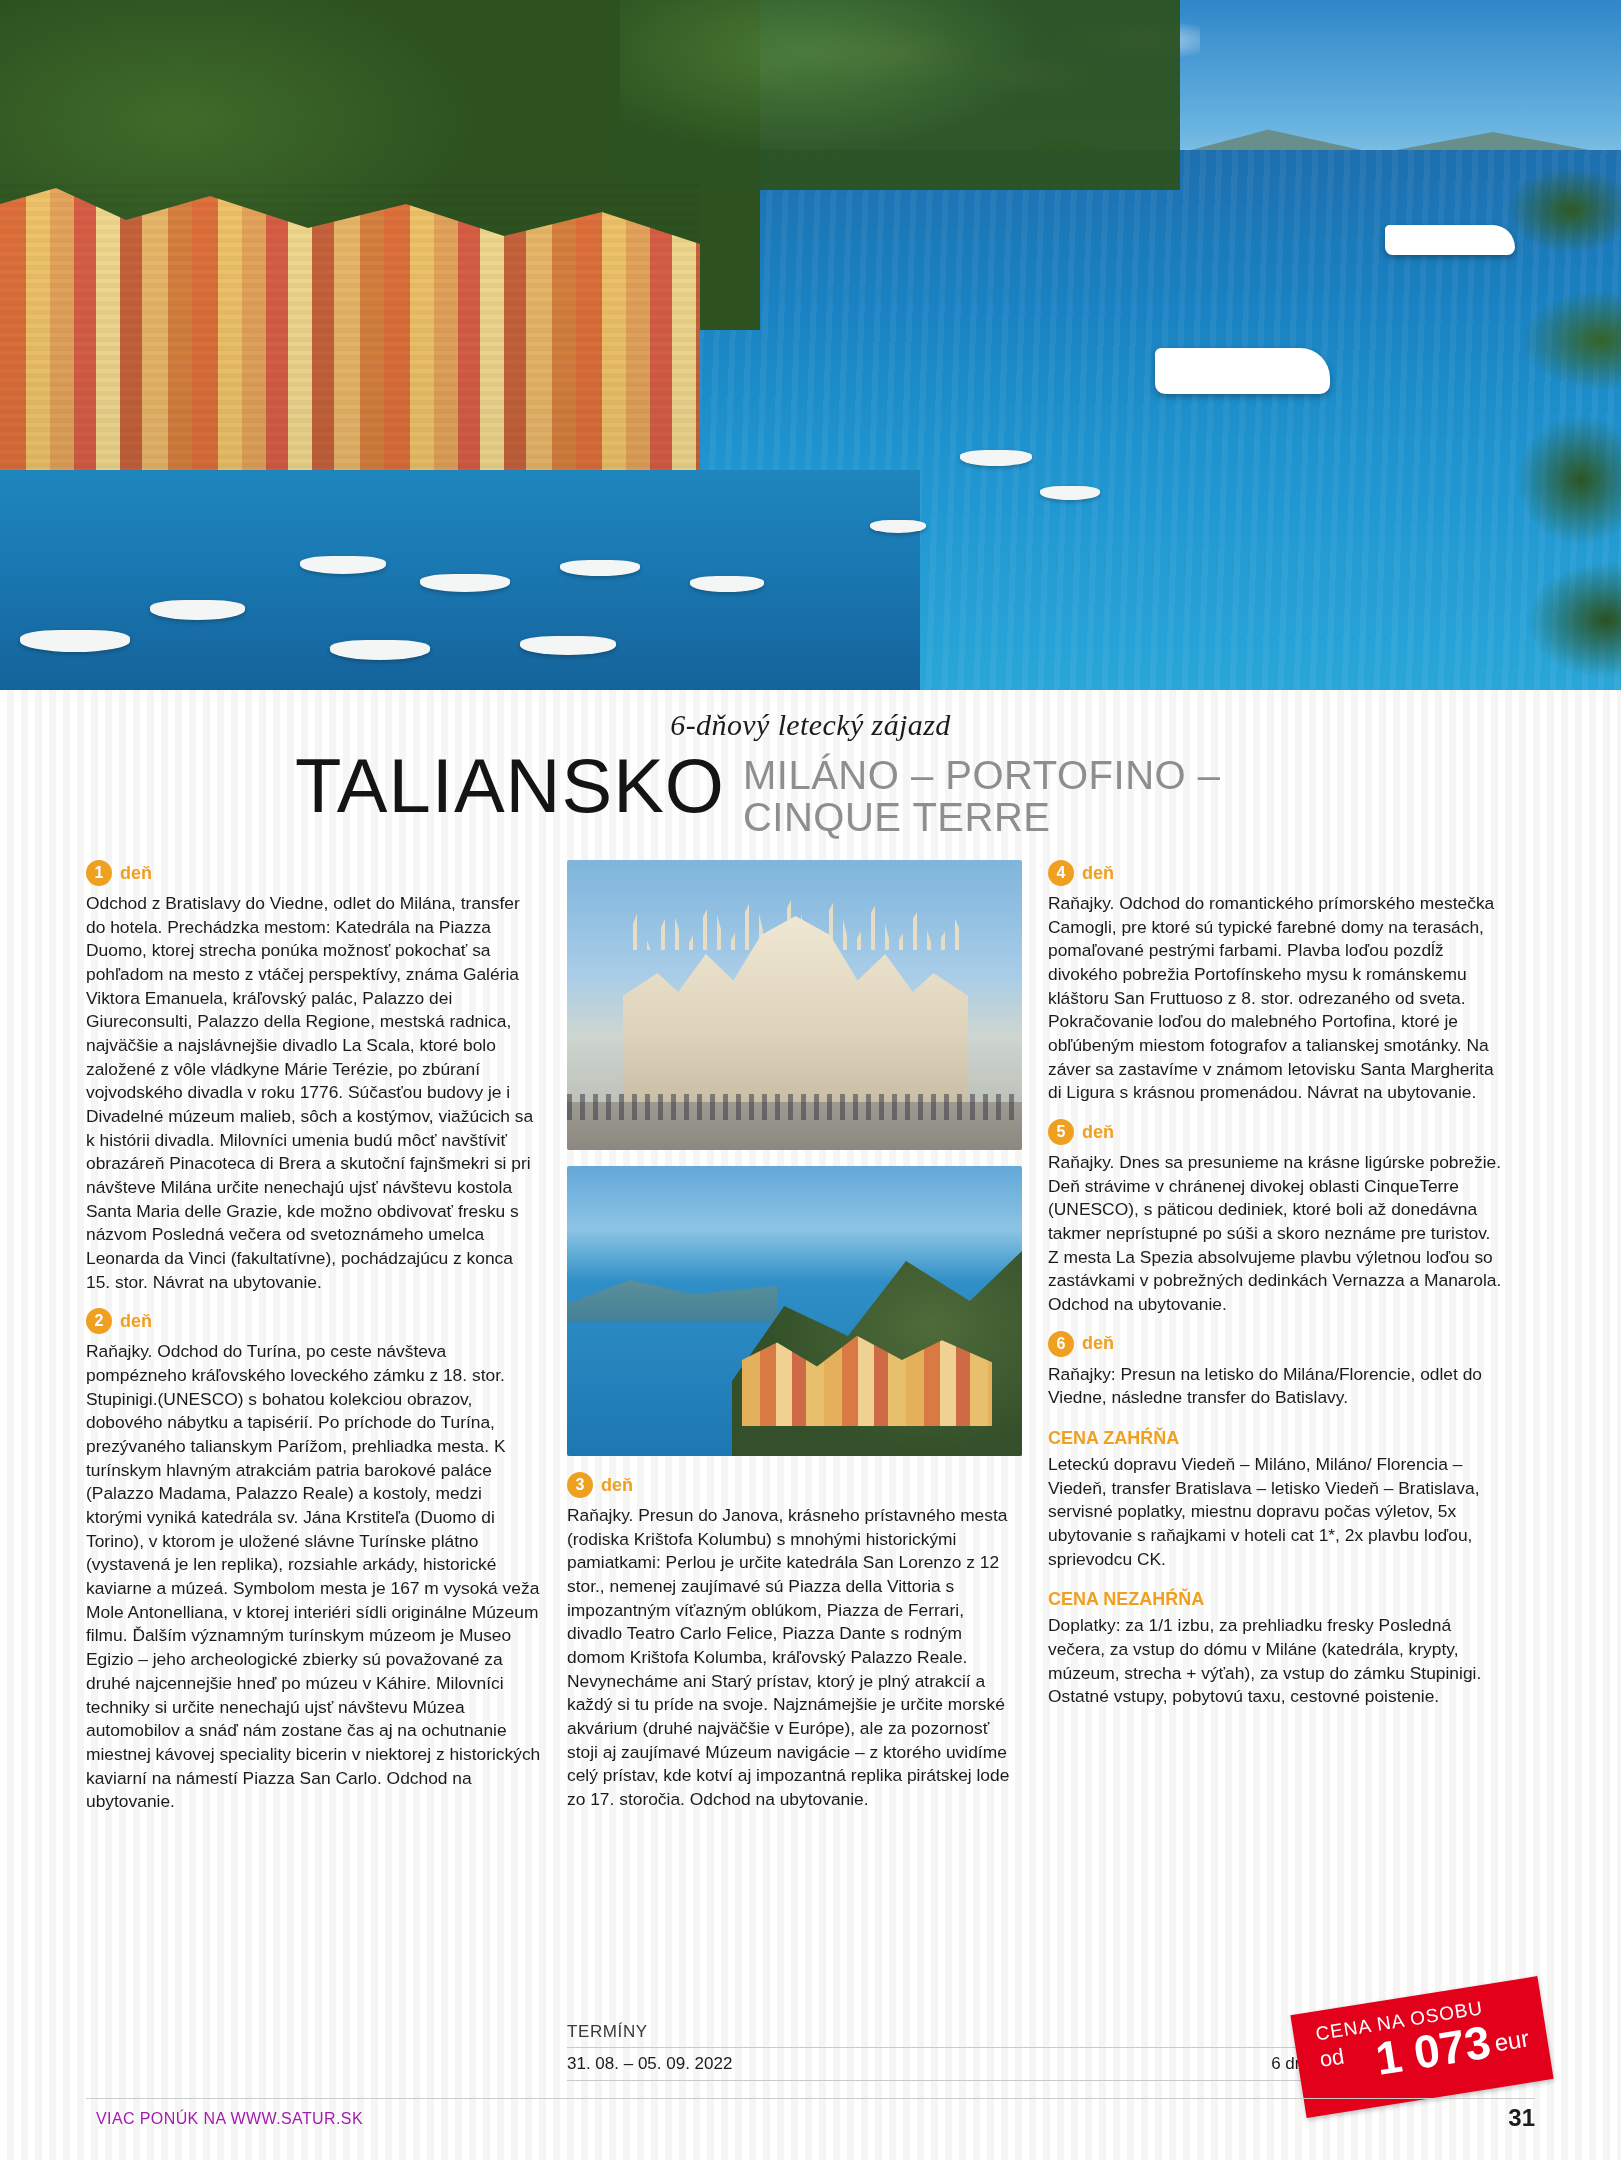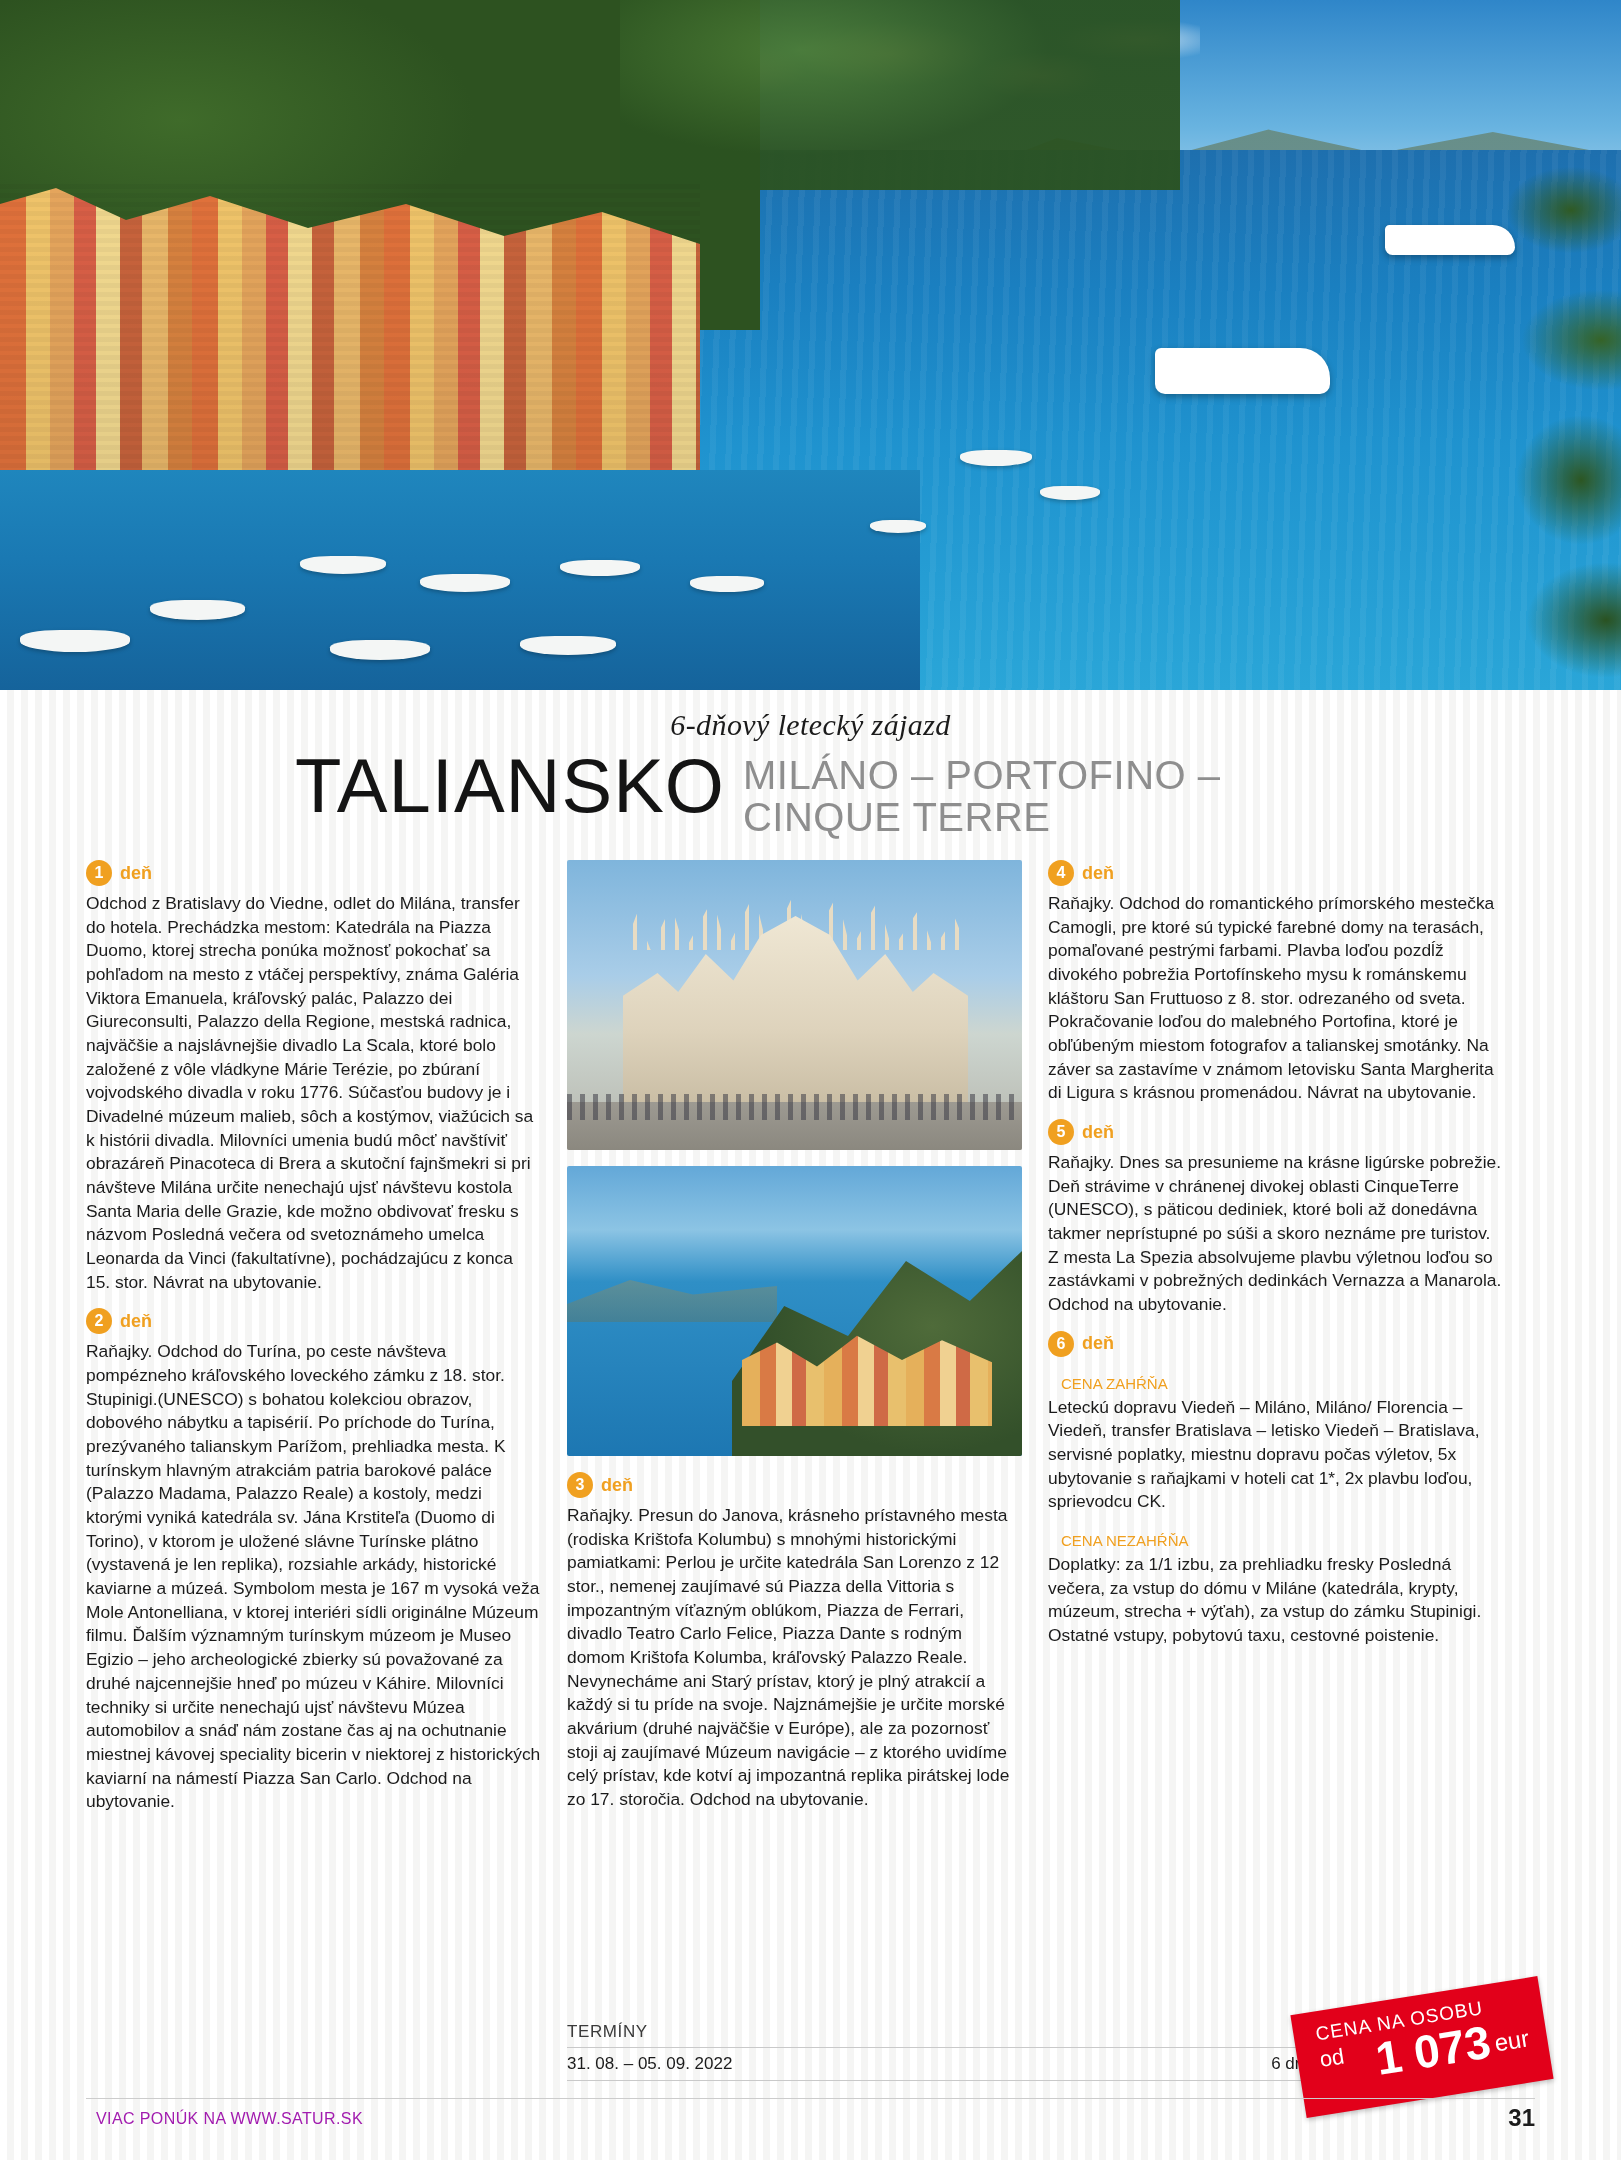--- a/index.html
+++ b/index.html
@@ -194,21 +194,21 @@
     background: repeating-linear-gradient(90deg,
       #e5b05b 0 18px, #d97a45 18px 34px, #f0d191 34px 50px, #cf6a46 50px 64px, #e8c06d 64px 82px);
     clip-path: polygon(0 100%, 0 40%, 14% 24%, 30% 46%, 46% 18%, 64% 40%, 80% 22%, 100% 42%, 100% 100%);
   }
   .photo.cinque .promontory {
     position: absolute; left: 0; top: 96px; width: 210px; height: 60px;
     background: linear-gradient(180deg, rgba(120,150,140,.75), rgba(90,120,110,.5));
     clip-path: polygon(0 70%, 30% 30%, 60% 54%, 100% 40%, 100% 100%, 0 100%);
   }
 
-  .price-head { color: #f0a020; font-size: 15px; font-weight: normal; margin: 18px 13px 4px; }
+  .price-head { color: #f0a020; font-size: 18px; font-weight: bold; margin: 18px 0 4px; }
 
   
   .terms {
     position: absolute;
     left: 567px; top: 2022px; width: 742px;
   }
   .terms-title { font-size: 17px; font-weight: normal; letter-spacing: .6px; color: #3a3a3a; }
   .terms-rule { height: 1px; background: #c9c9c9; margin: 5px 0 6px; }
   .terms-row { display: flex; justify-content: space-between; font-size: 17px; }
   .terms-rule2 { height: 1px; background: #c9c9c9; margin-top: 6px; }
@@ -317,20 +317,21 @@
       <div class="daybox">
         <span class="daynum">5</span>
         <span class="daylabel">deň</span>
       </div>
       <p class="body">Raňajky. Dnes sa presunieme na krásne ligúrske pobrežie. Deň strávime v chránenej divokej oblasti CinqueTerre (UNESCO), s päticou dediniek, ktoré boli až donedávna takmer neprístupné po súši a skoro neznáme pre turistov. Z mesta La Spezia absolvujeme plavbu výletnou loďou so zastávkami v pobrežných dedinkách Vernazza a Manarola. Odchod na ubytovanie.</p>
 
       <div class="daybox">
         <span class="daynum">6</span>
         <span class="daylabel">deň</span>
       </div>
+      <p class="body">Raňajky: Presun na letisko do Milána/Florencie, odlet do Viedne, následne transfer do Batislavy.</p>
 
       <div class="price-head">CENA ZAHŔŇA</div>
       <p class="body">Leteckú dopravu Viedeň  – Miláno, Miláno/ Florencia  – Viedeň, transfer Bratislava  – letisko Viedeň  – Bratislava, servisné poplatky, miestnu dopravu počas výletov, 5x ubytovanie s raňajkami v hoteli cat 1*, 2x plavbu loďou, sprievodcu CK.</p>
 
       <div class="price-head">CENA NEZAHŔŇA</div>
       <p class="body">Doplatky: za 1/1 izbu, za prehliadku fresky Posledná večera, za vstup do dómu v Miláne (katedrála, krypty, múzeum, strecha + výťah), za vstup do zámku Stupinigi. Ostatné vstupy, pobytovú taxu, cestovné poistenie.</p>
     </div>
   </div>
 </div>
 

